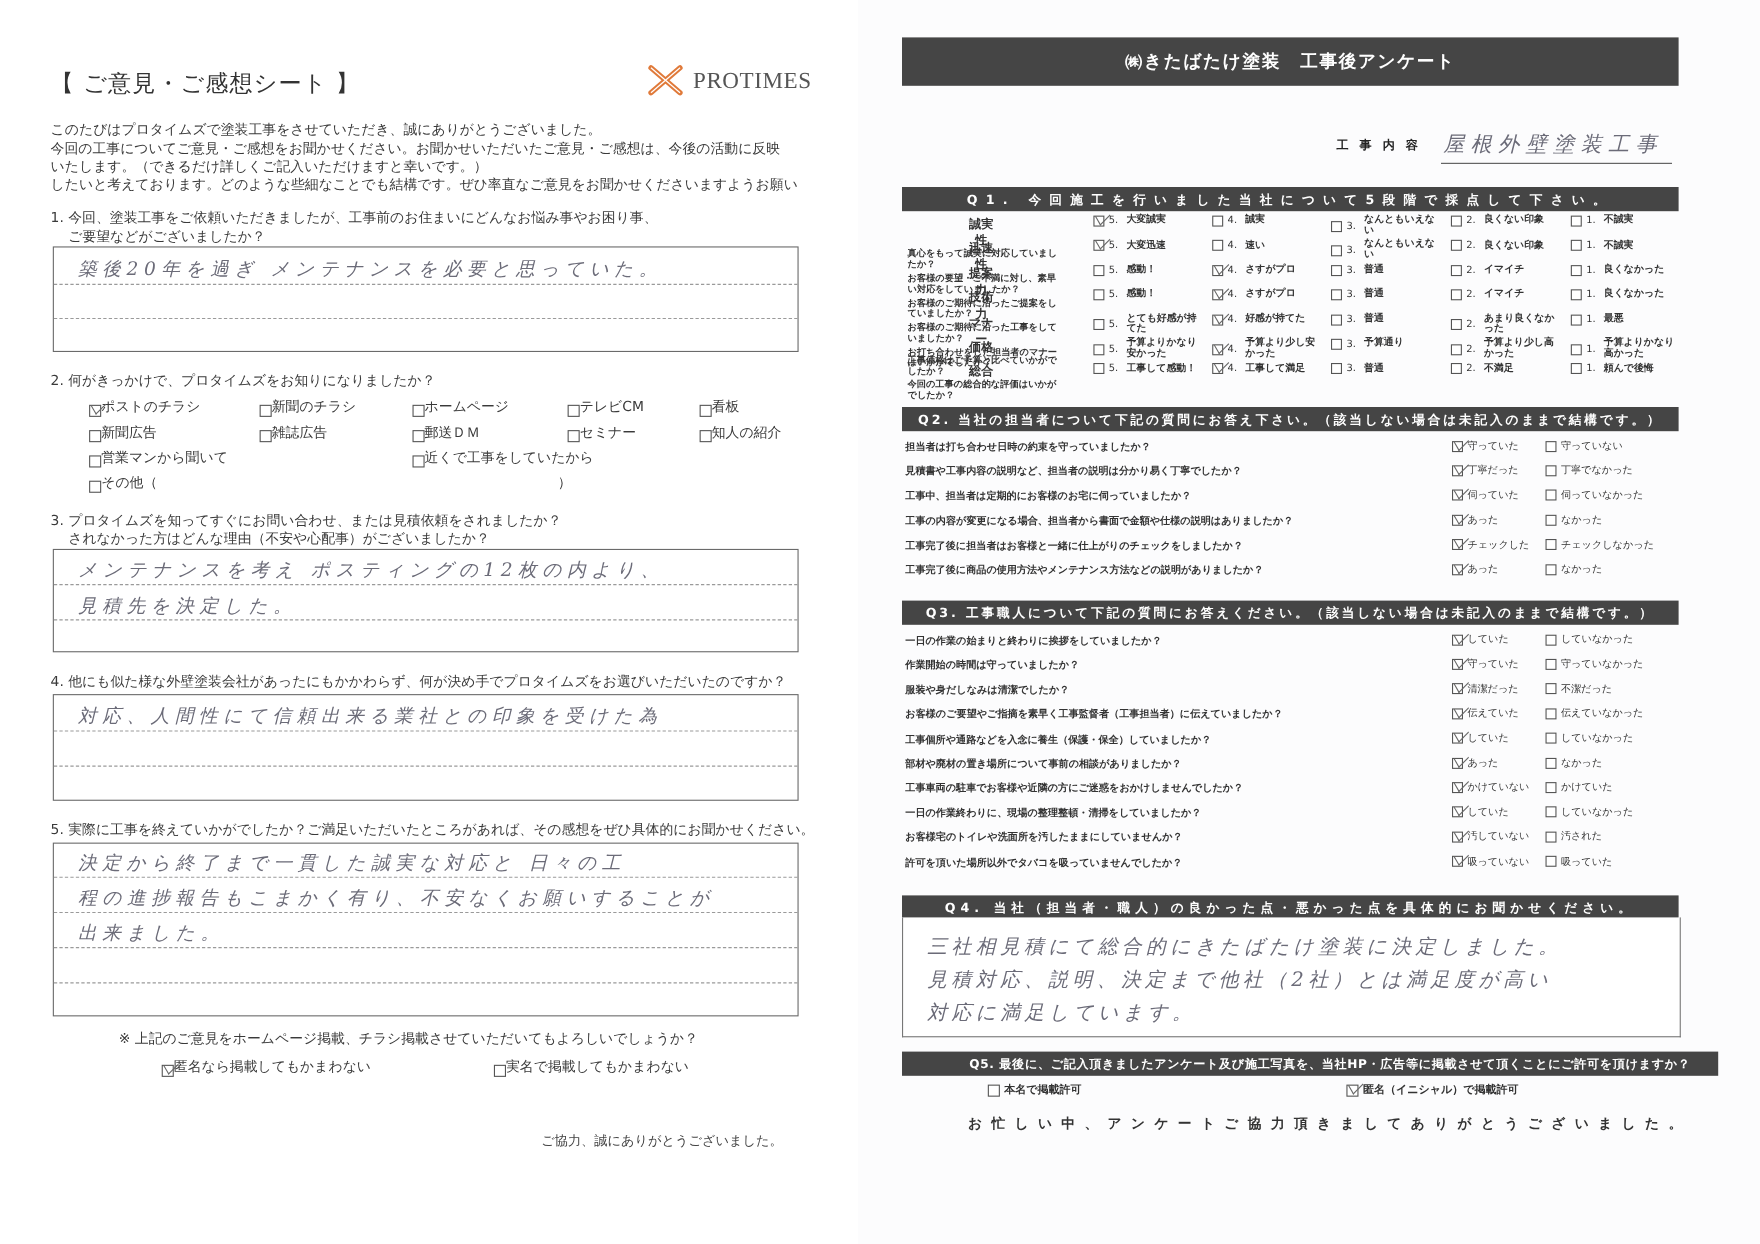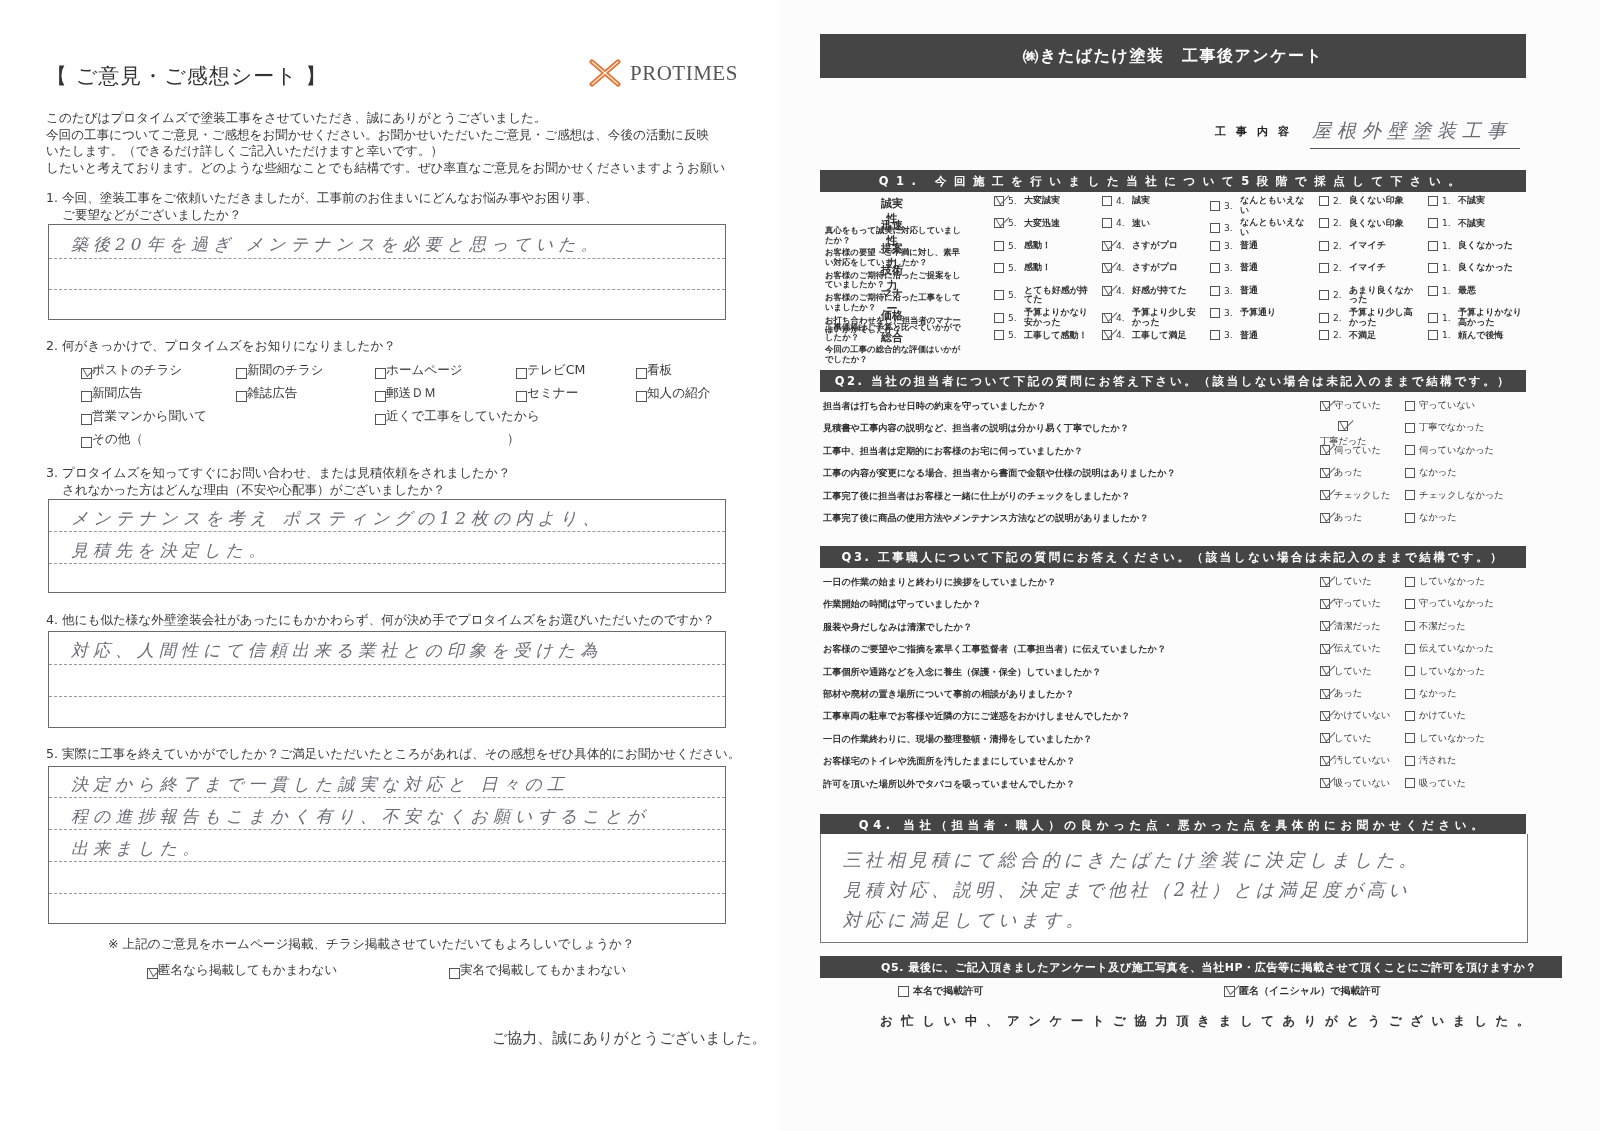--- a/index.html
+++ b/index.html
@@ -30,21 +30,21 @@
     position: absolute; left: 22px; font-family: "DejaVu Serif", serif; font-style: italic;
     font-size: 17px; color: #6b6b78; letter-spacing: 5px; white-space: nowrap;
   }
   .opt { position: absolute; font-size: 12.6px; color: #3a3a3a; white-space: nowrap; display: flex; align-items: flex-end; gap: 0; margin-left: 11px; }
   .cb { display: inline-block; width: 9px; height: 9px; border: 1.2px solid #555; position: relative; background: #fff; }
   .cb.checked::after {
     content: ""; position: absolute; left: 1px; top: -5px; width: 12px; height: 8px;
     border-left: 1.2px solid #666; border-bottom: 1.2px solid #666; transform: rotate(-45deg) skewX(-15deg);
   }
   .note { position: absolute; left: 108px; top: 936px; font-size: 12.6px; color: #3a3a3a; }
-  .thanks-l { position: absolute; left: 492px; top: 1029px; font-size: 15px; color: #444; }
+  .thanks-l { position: absolute; left: 492px; top: 1029px; font-size: 12px; color: #444; }
 
   
   .bar {
     position: absolute; left: 40px; width: 706px; background: #454545; color: #fff;
     font-weight: bold; white-space: nowrap; display: flex; align-items: center; justify-content: center;
   }
   .r-title { top: 34px; height: 44px; font-size: 16px; letter-spacing: 1.5px; }
   .work { position: absolute; left: 435px; top: 124px; font-size: 11px; font-weight: bold; letter-spacing: 10px; color: #222; }
   .work-line { position: absolute; left: 530px; top: 148px; width: 210px; border-top: 1.2px solid #555; }
   .work-val { position: absolute; left: 532px; top: 118px; font-family: "DejaVu Serif", serif; font-style: italic; font-size: 19px; color: #6b6b78; letter-spacing: 6px; white-space: nowrap; }
@@ -424,21 +424,21 @@
           <span class="cb checked"></span>
           <span>守っていた</span>
         </span>
         <span class="yn-a" style="left:582px;">
           <span class="cb"></span>
           <span>守っていない</span>
         </span>
       </div>
       <div class="yn-row" style="top: 417.4px;">
         <span class="yn-q">見積書や工事内容の説明など、担当者の説明は分かり易く丁寧でしたか？</span>
-        <span class="yn-a" style="left:497px;flex-direction:column;">
+        <span class="yn-a" style="left:497px;">
           <span class="cb checked"></span>
           <span>丁寧だった</span>
         </span>
         <span class="yn-a" style="left:582px;">
           <span class="cb"></span>
           <span>丁寧でなかった</span>
         </span>
       </div>
       <div class="yn-row" style="top: 439.8px;">
         <span class="yn-q">工事中、担当者は定期的にお客様のお宅に伺っていましたか？</span>

